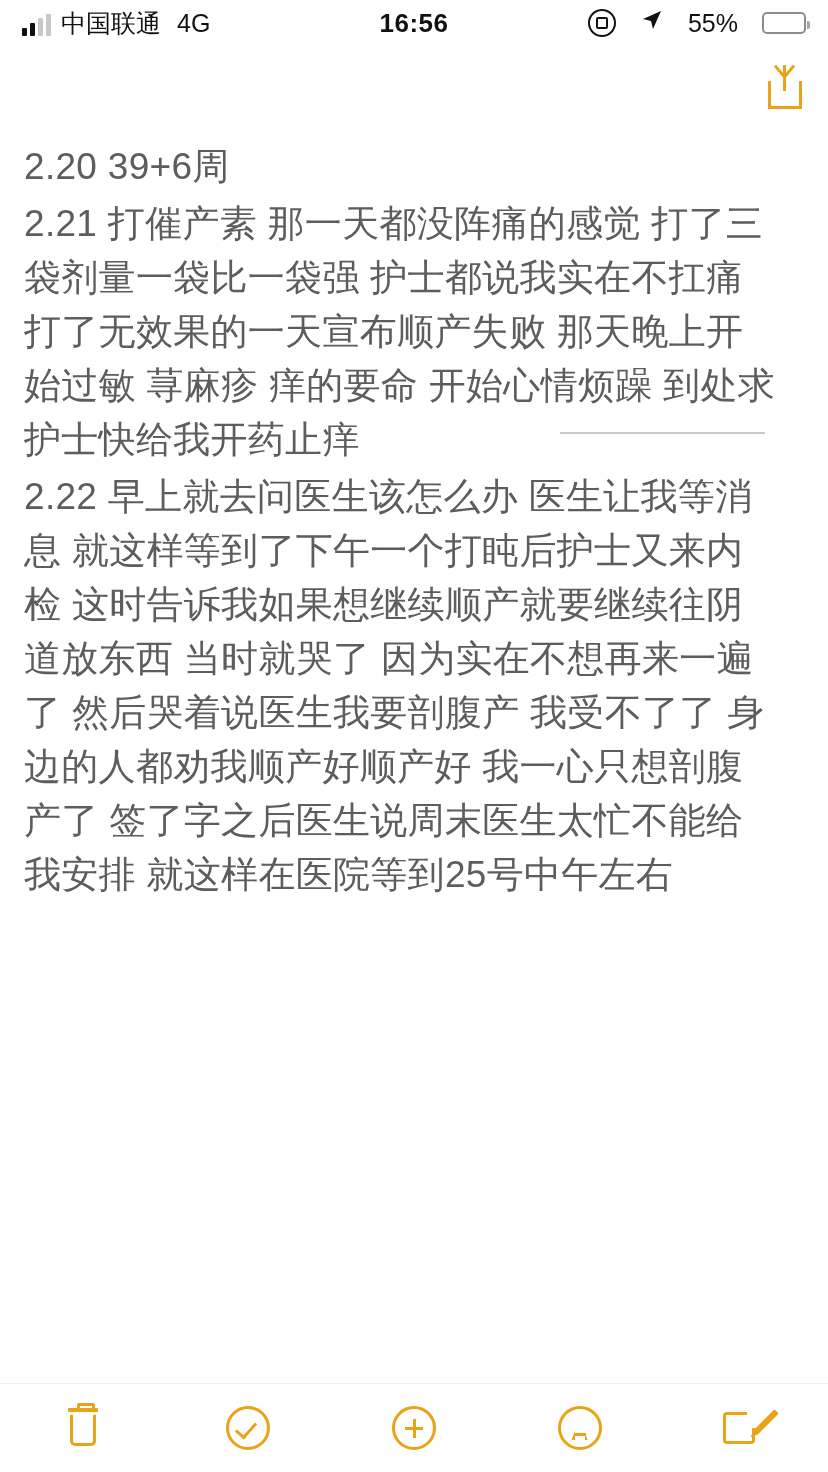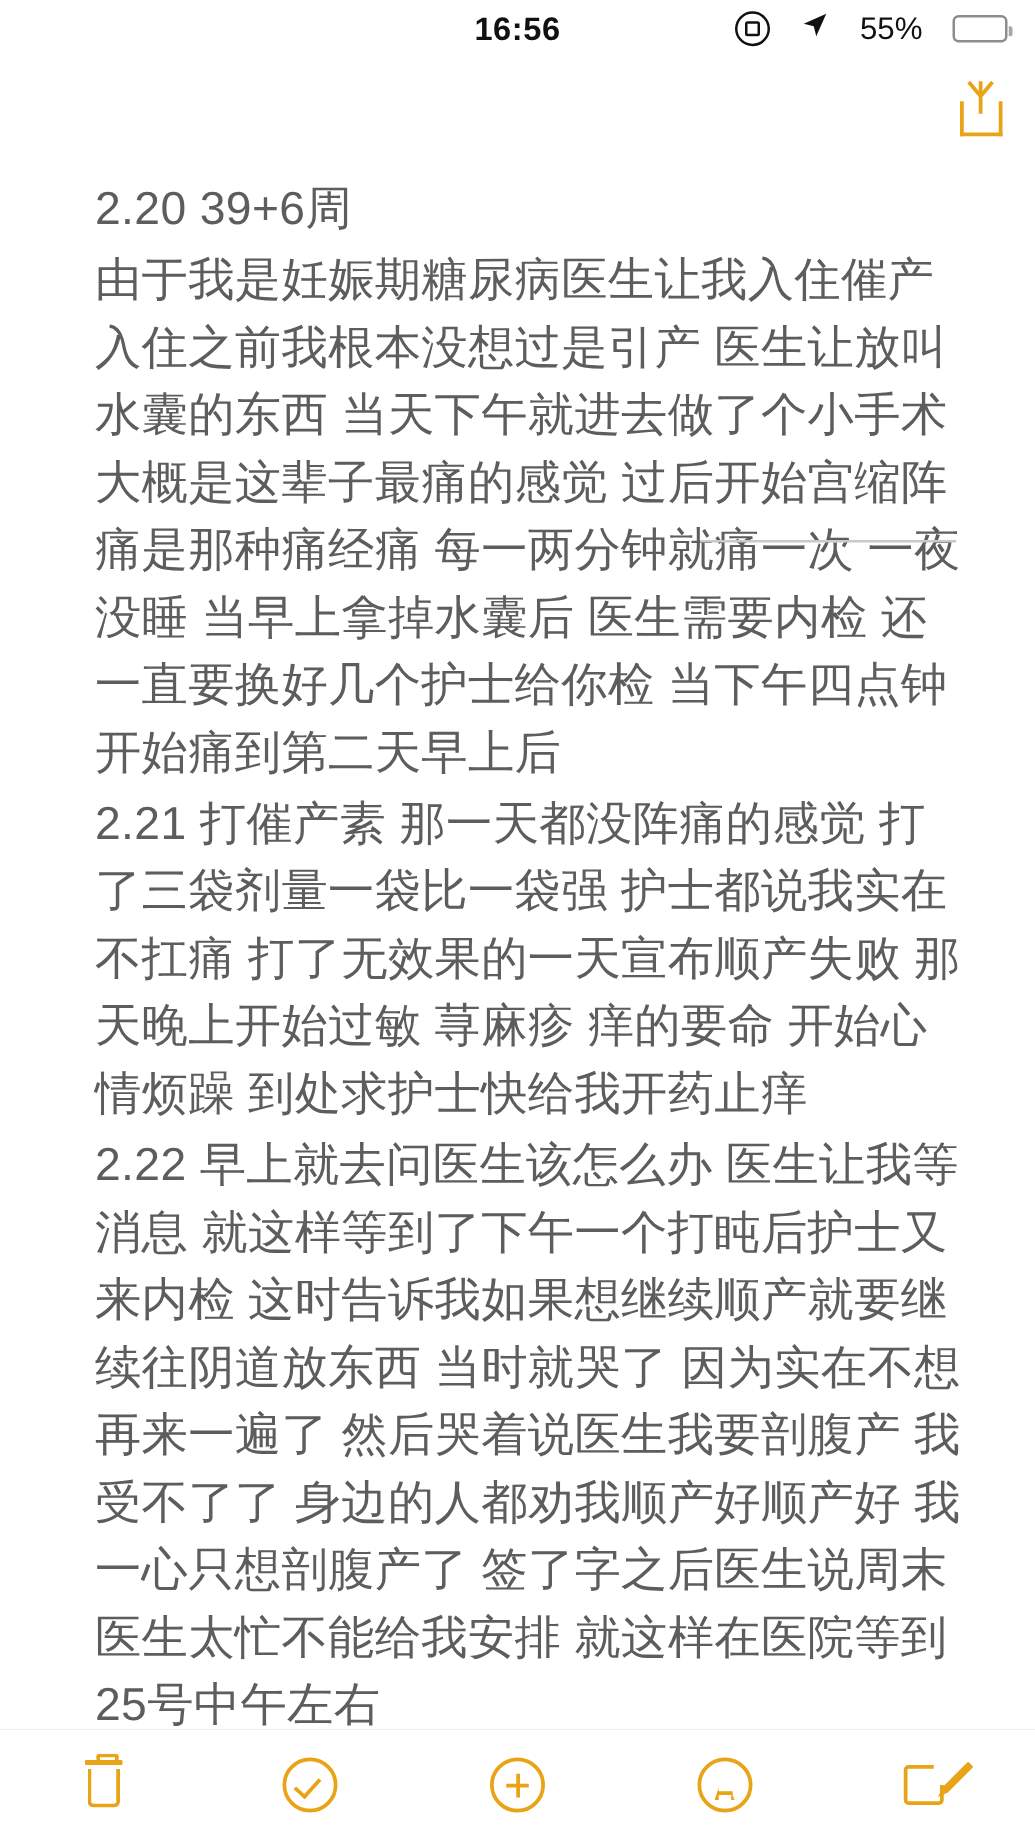--- a/index.html
+++ b/index.html
@@ -171,21 +171,21 @@
   .share-arrow::before { left: -5px; transform: rotate(-40deg); }
   .share-arrow::after  { left: 5px;  transform: rotate(40deg); }
 
   
   .note-body {
     position: absolute;
     top: 126px;
     left: 0;
     right: 0;
     bottom: 88px;
-    padding: 14px 52px 0 76px;
+    padding: 14px 52px 0 24px;
     box-sizing: border-box;
     overflow: hidden;
   }
   .note-para {
     font-size: 37px;
     line-height: 54px;
     color: #5d5d5d;
     word-break: break-all;
     margin: 0 0 3px 0;
     letter-spacing: 0.3px;
@@ -319,20 +319,30 @@
     width: 0; height: 0;
     border-left: 3px solid transparent;
     border-right: 3px solid transparent;
     border-top: 8px solid #e8a317;
   }
 </style>
 </head>
 <body>
 
 <div class="status-bar">
+  <div class="status-left">
+    <span class="signal-bars">
+      <i></i>
+        <i></i>
+        <i></i>
+        <i></i>
+    </span>
+    <span class="carrier">中国联通</span>
+    <span class="network">4G</span>
+  </div>
   <div class="status-time">16:56</div>
   <div class="status-right">
     <span class="lock-rotate"></span>
     <span>
       <svg width="24" height="24" viewBox="0 0 24 24" aria-hidden="true">
         <path d="M21 3 L3 11 L11 13 L13 21 Z" fill="#111"></path>
       </svg>
     </span>
     <span class="battery-pct">55%</span>
     <span class="battery">
@@ -343,21 +353,20 @@
 
 <div class="nav-bar">
   <div class="share-btn">
     <span class="share-box"></span>
     <span class="share-arrow"></span>
   </div>
 </div>
 
 <div class="note-body">
   <p class="note-para">2.20 39+6周</p>
-  <p class="note-para">由于我是妊娠期糖尿病医生让我入住催产 入住之前我根本没想过是引产 医生让放叫水囊的东西 当天下午就进去做了个小手术 大概是这辈子最痛的感觉 过后开始宫缩阵痛是那种痛经痛 每一两分钟就痛一次 一夜没睡 当早上拿掉水囊后 医生需要内检 还一直要换好几个护士给你检 当下午四点钟开始痛到第二天早上后</p>
   <p class="note-para">2.21 打催产素 那一天都没阵痛的感觉 打了三袋剂量一袋比一袋强 护士都说我实在不扛痛 打了无效果的一天宣布顺产失败 那天晚上开始过敏 荨麻疹 痒的要命 开始心情烦躁 到处求护士快给我开药止痒</p>
   <p class="note-para">2.22 早上就去问医生该怎么办 医生让我等消息 就这样等到了下午一个打盹后护士又来内检 这时告诉我如果想继续顺产就要继续往阴道放东西 当时就哭了 因为实在不想再来一遍了 然后哭着说医生我要剖腹产 我受不了了 身边的人都劝我顺产好顺产好 我一心只想剖腹产了 签了字之后医生说周末医生太忙不能给我安排 就这样在医院等到25号中午左右</p>
 
 </div>
 <div class="highlight-rule"></div>
 
 <div class="toolbar">
   <div class="tool-btn">
     <span class="icon-trash">
       <span class="handle"></span>

